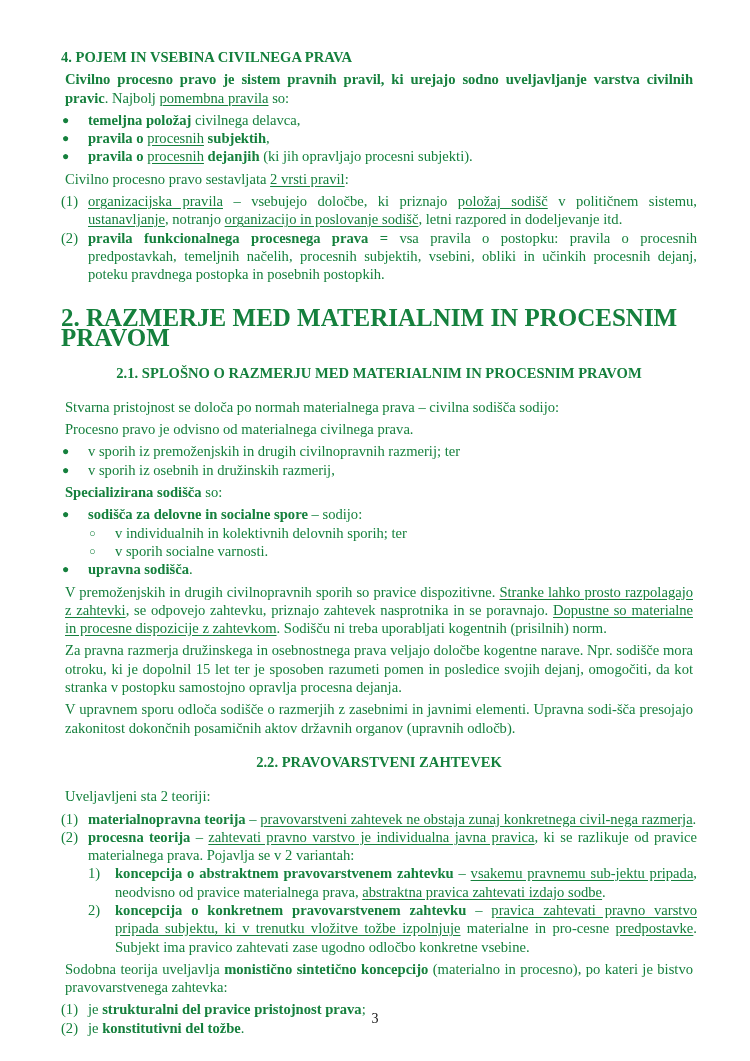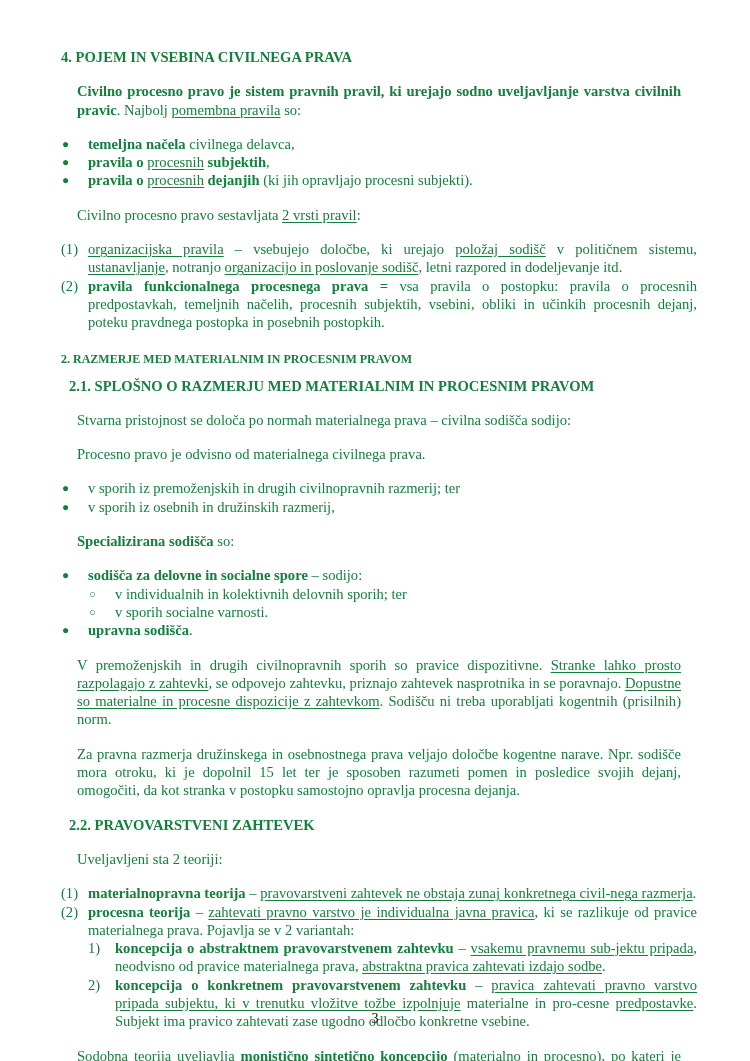--- a/index.html
+++ b/index.html
@@ -2,24 +2,24 @@
 <html><head>
 <meta charset="utf-8">
 <style>
   html, body { margin: 0; padding: 0; background: #ffffff; }
   body { width: 750px; height: 1061px; position: relative; overflow: hidden; }
   .page {
     position: absolute; left: 61px; top: 48px; width: 636px;
     font-family: "Liberation Serif", serif; font-size: 14.6px; line-height: 18.3px;
     color: #15803d;
   }
-  .p { margin: 16px; text-align: justify; }
+  .p { margin: 4px; text-align: justify; }
   .h1 { font-weight: bold; font-size: 14.6px; margin: 0; }
-  .h2big { font-weight: bold; font-size: 12px; line-height: 20px; margin: 17px 0 0 0; }
-  .h2 { font-weight: bold; margin: 8px; }
+  .h2big { font-weight: bold; font-size: 25px; line-height: 20px; margin: 24px 0 0 0; }
+  .h2 { font-weight: bold; margin: 16px; text-align: center; }
   .b { font-weight: bold; }
   .u { text-decoration: underline; text-underline-offset: 2px; }
   .li { position: relative; padding-left: 27px; text-align: justify; margin: 0; }
   .li .mk { position: absolute; left: 0; top: 0; }
   .li .mk.dot { left: 1px; font-size: 12px; }
   .li2 { position: relative; padding-left: 54px; text-align: justify; margin: 0; }
   .li2 .mk { position: absolute; left: 27px; top: 0; }
   .li2 .mk.circ { left: 28px; font-size: 11px; }
   .pagenum {
     position: absolute; left: 0; width: 750px; top: 1011px; text-align: center;
@@ -27,43 +27,44 @@
   }
 </style>
 </head>
 <body>
 
 <div class="page">
 
   <p class="h1">4. POJEM IN VSEBINA CIVILNEGA PRAVA</p>
   <p class="p"><span class="b">Civilno procesno pravo je sistem pravnih pravil, ki urejajo sodno uveljavljanje varstva civilnih pravic</span><span>. Najbolj </span><span class="u">pomembna pravila</span><span> so:</span></p>
 
-  <p class="li"><span class="mk dot">●</span><span class="b">temeljna načela</span><span> civilnega delavca,</span></p>
+  <p class="li"><span class="mk dot">●</span><span class="b">temeljna položaj</span><span> civilnega delavca,</span></p>
   <p class="li"><span class="mk dot">●</span><span class="b">pravila o</span><span> </span><span class="u">procesnih</span><span> </span><span class="b">subjektih</span><span>,</span></p>
   <p class="li"><span class="mk dot">●</span><span class="b">pravila o</span><span> </span><span class="u">procesnih</span><span> </span><span class="b">dejanjih</span><span> (ki jih opravljajo procesni subjekti).</span></p>
 
   <p class="p"><span>Civilno procesno pravo sestavljata </span><span class="u">2 vrsti pravil</span><span>:</span></p>
 
-  <p class="li"><span class="mk">(1)</span><span class="u">organizacijska pravila</span><span> – vsebujejo določbe, ki urejajo </span><span class="u">položaj sodišč</span><span> v političnem sistemu, </span><span class="u">ustanavljanje</span><span>, notranjo </span><span class="u">organizacijo in poslovanje sodišč</span><span>, letni razpored in dodeljevanje itd.</span></p>
+  <p class="li"><span class="mk">(1)</span><span class="u">organizacijska pravila</span><span> – vsebujejo določbe, ki priznajo </span><span class="u">položaj sodišč</span><span> v političnem sistemu, </span><span class="u">ustanavljanje</span><span>, notranjo </span><span class="u">organizacijo in poslovanje sodišč</span><span>, letni razpored in dodeljevanje itd.</span></p>
   <p class="li"><span class="mk">(2)</span><span class="b">pravila funkcionalnega procesnega prava =</span><span> vsa pravila o postopku: pravila o procesnih predpostavkah, temeljnih načelih, procesnih subjektih, vsebini, obliki in učinkih procesnih dejanj, poteku pravdnega postopka in posebnih postopkih.</span></p>
 
   <p class="h2big">2. RAZMERJE MED MATERIALNIM IN PROCESNIM PRAVOM</p>
   <p class="h2">2.1. SPLOŠNO O RAZMERJU MED MATERIALNIM IN PROCESNIM PRAVOM</p>
   <p class="p">Stvarna pristojnost se določa po normah materialnega prava – civilna sodišča sodijo:</p>
   <p class="p">Procesno pravo je odvisno od materialnega civilnega prava.</p>
   <p class="li"><span class="mk dot">●</span><span>v sporih iz premoženjskih in drugih civilnopravnih razmerij; ter</span></p>
   <p class="li"><span class="mk dot">●</span><span>v sporih iz osebnih in družinskih razmerij,</span></p>
   <p class="p"><span class="b">Specializirana sodišča</span><span> so:</span></p>
   <p class="li"><span class="mk dot">●</span><span class="b">sodišča za delovne in socialne spore</span><span> – sodijo:</span></p>
   <p class="li2"><span class="mk circ">○</span><span>v individualnih in kolektivnih delovnih sporih; ter</span></p>
   <p class="li2"><span class="mk circ">○</span><span>v sporih socialne varnosti.</span></p>
   <p class="li"><span class="mk dot">●</span><span class="b">upravna sodišča</span><span>.</span></p>
 
   <p class="p"><span>V premoženjskih in drugih civilnopravnih sporih so pravice dispozitivne. </span><span class="u">Stranke lahko prosto razpolagajo z zahtevki</span><span>, se odpovejo zahtevku, priznajo zahtevek nasprotnika in se poravnajo. </span><span class="u">Dopustne so materialne in procesne dispozicije z zahtevkom</span><span>. Sodišču ni treba uporabljati kogentnih (prisilnih) norm.</span></p>
   <p class="p">Za pravna razmerja družinskega in osebnostnega prava veljajo določbe kogentne narave. Npr. sodišče mora otroku, ki je dopolnil 15 let ter je sposoben razumeti pomen in posledice svojih dejanj, omogočiti, da kot stranka v postopku samostojno opravlja procesna dejanja.</p>
+  <p class="p">V upravnem sporu odloča sodišče o razmerjih z zasebnimi in javnimi elementi. Upravna sodi-šča presojajo zakonitost dokončnih posamičnih aktov državnih organov (upravnih odločb).</p>
 
   <p class="h2">2.2. PRAVOVARSTVENI ZAHTEVEK</p>
   <p class="p">Uveljavljeni sta 2 teoriji:</p>
   <p class="li"><span class="mk">(1)</span><span class="b">materialnopravna teorija</span><span> – </span><span class="u">pravovarstveni zahtevek ne obstaja zunaj konkretnega civil-nega razmerja</span><span>.</span></p>
   <p class="li"><span class="mk">(2)</span><span class="b">procesna teorija</span><span> – </span><span class="u">zahtevati pravno varstvo je individualna javna pravica</span><span>, ki se razlikuje od pravice materialnega prava. Pojavlja se v 2 variantah:</span></p>
 
   <p class="li2"><span class="mk">1)</span><span class="b">koncepcija o abstraktnem pravovarstvenem zahtevku</span><span> – </span><span class="u">vsakemu pravnemu sub-jektu pripada</span><span>, neodvisno od pravice materialnega prava, </span><span class="u">abstraktna pravica zahtevati izdajo sodbe</span><span>.</span></p>
   <p class="li2"><span class="mk">2)</span><span class="b">koncepcija o konkretnem pravovarstvenem zahtevku</span><span> – </span><span class="u">pravica zahtevati pravno varstvo pripada subjektu, ki v trenutku vložitve tožbe izpolnjuje</span><span> materialne in pro-cesne </span><span class="u">predpostavke</span><span>. Subjekt ima pravico zahtevati zase ugodno odločbo konkretne vsebine.</span></p>
 
   <p class="p"><span>Sodobna teorija uveljavlja </span><span class="b">monistično sintetično koncepcijo</span><span> (materialno in procesno), po kateri je bistvo pravovarstvenega zahtevka:</span></p>

